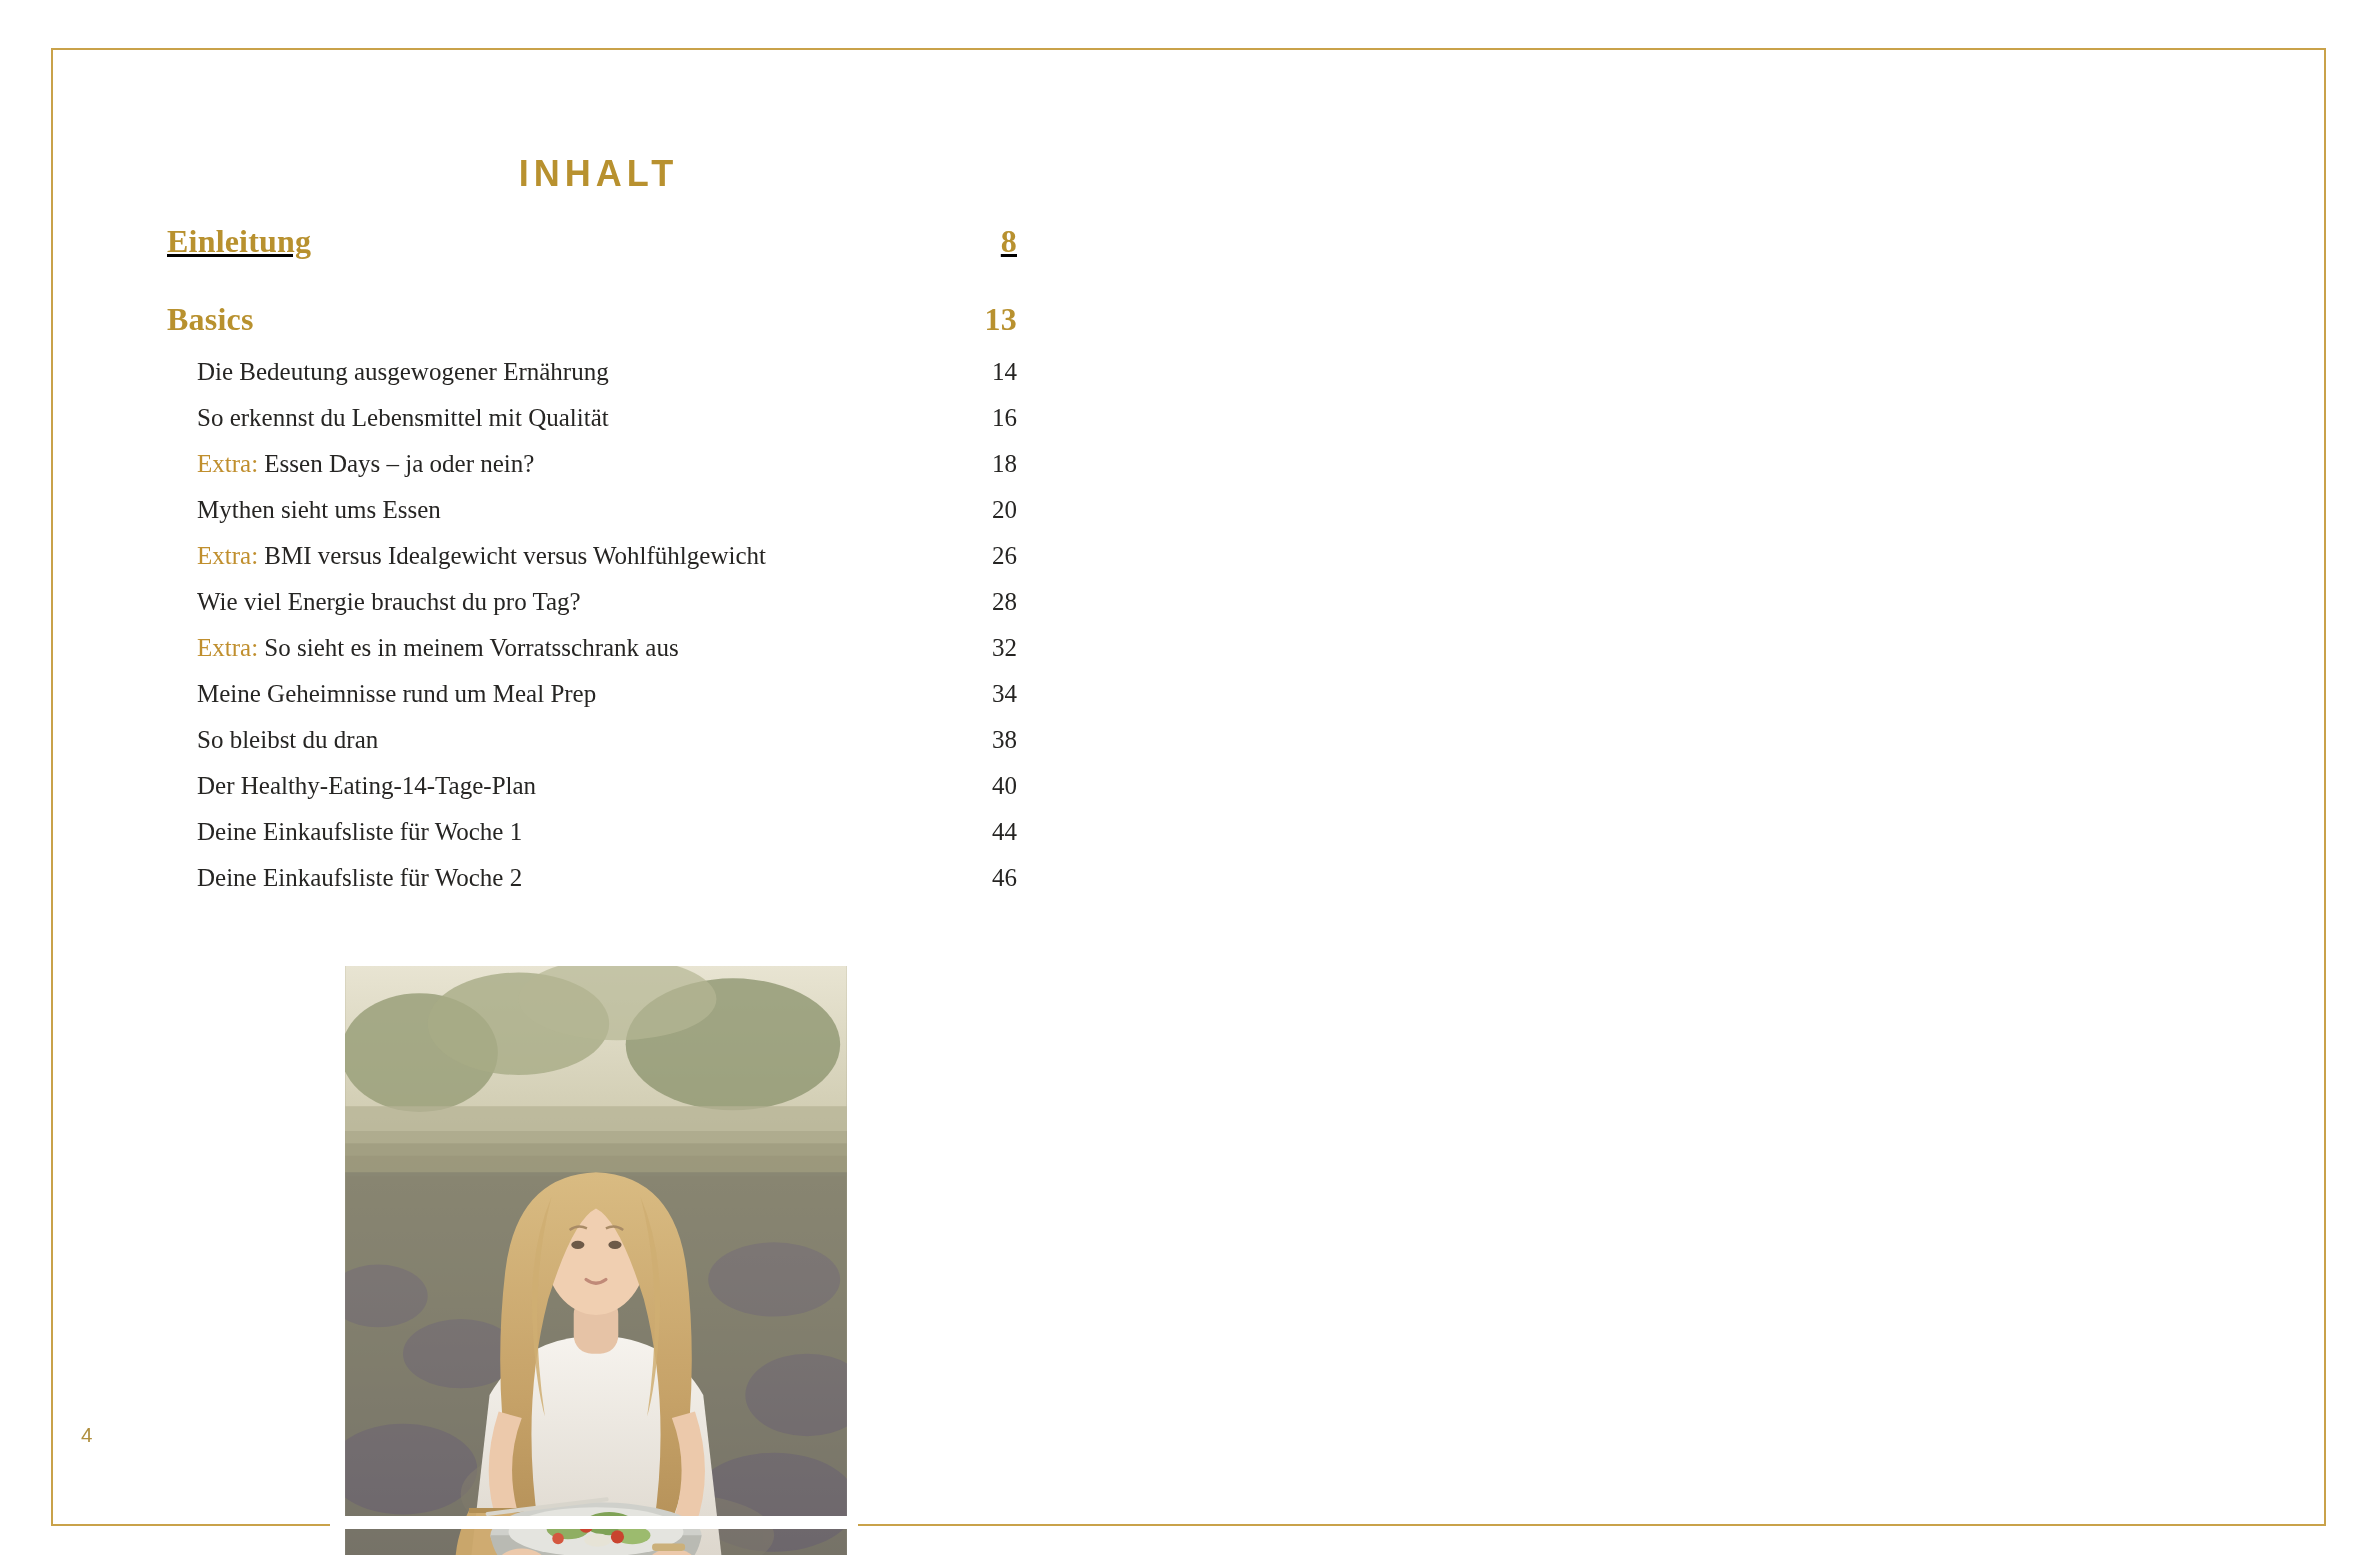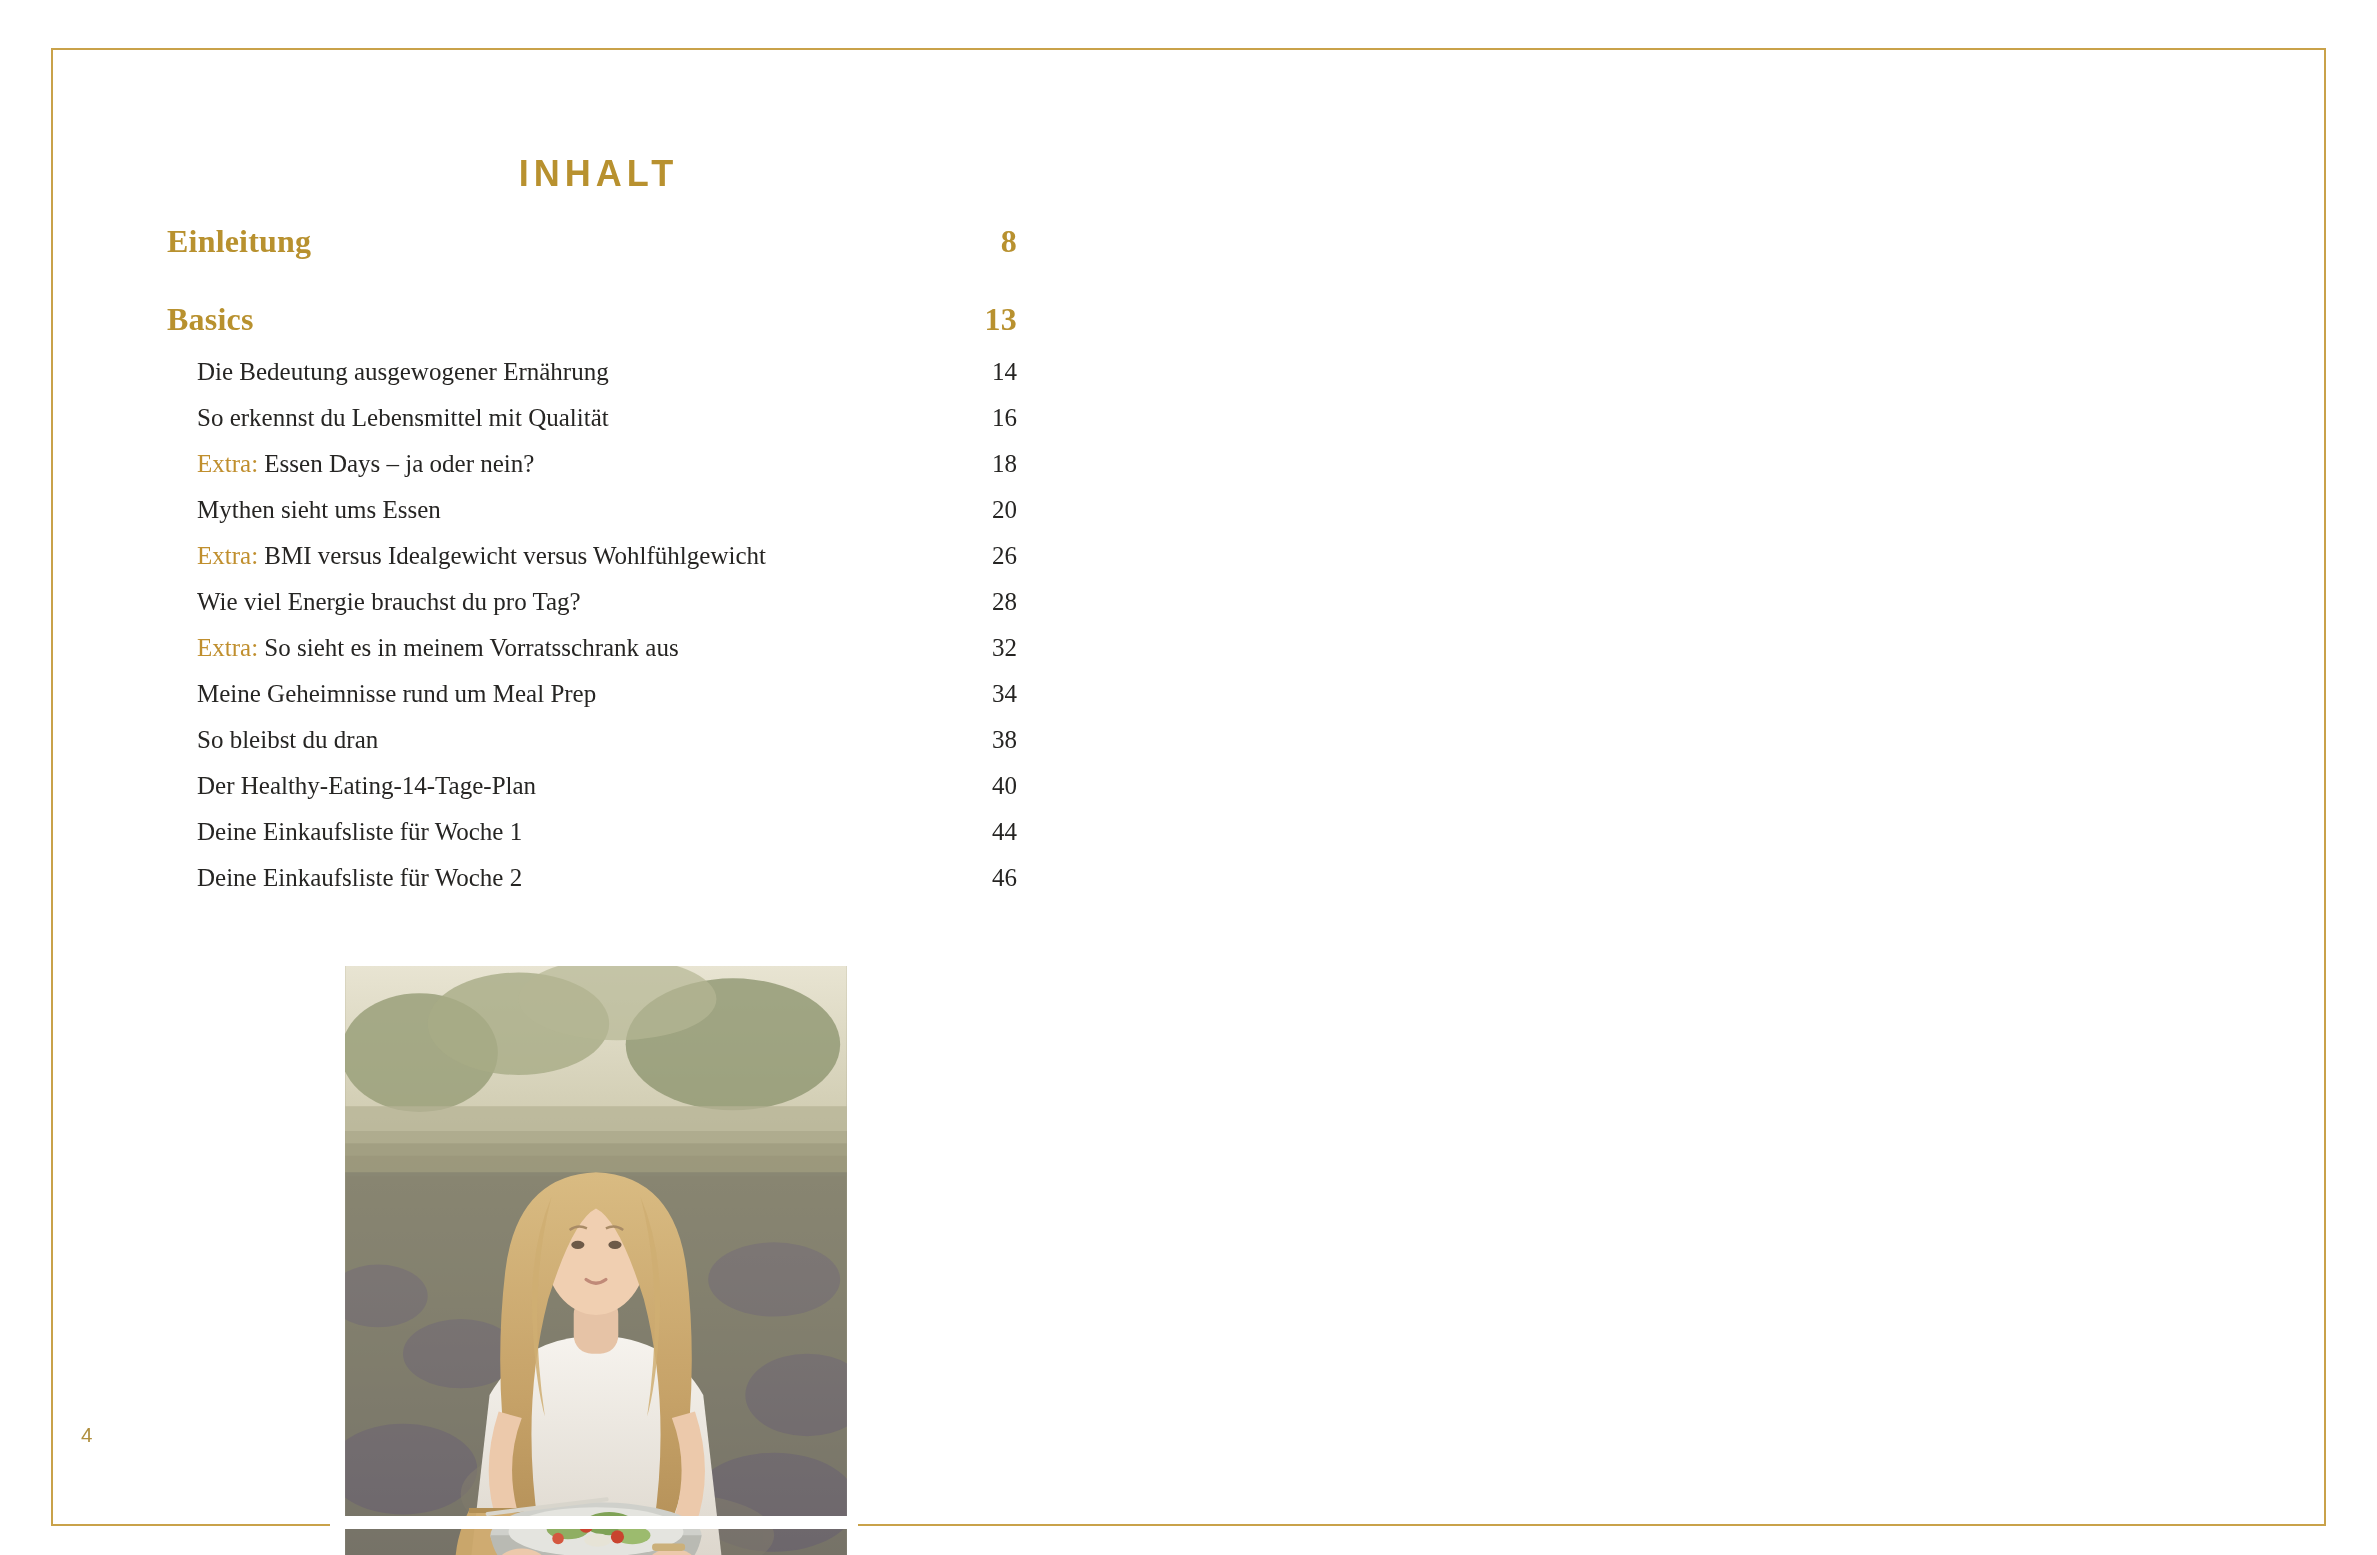--- a/index.html
+++ b/index.html
@@ -78,21 +78,21 @@
   }
 
   .sec-head {
     font-family: "Liberation Serif", serif;
     font-size: 32px;
     color: #b8912f;
     font-weight: bold;
     letter-spacing: 0.2px;
   }
 
-  .row-einleitung { margin-bottom: 8px; }
+  .row-einleitung { margin-bottom: 8px; text-decoration: underline; }
   .row-basics { margin-top: 41px; gap: 8px; }
 
   .entry {
     font-family: "Liberation Serif", serif;
     font-size: 25px;
     color: #262523;
     margin-top: 18px;
     padding-left: 30px;
     justify-content: space-between;
   }

